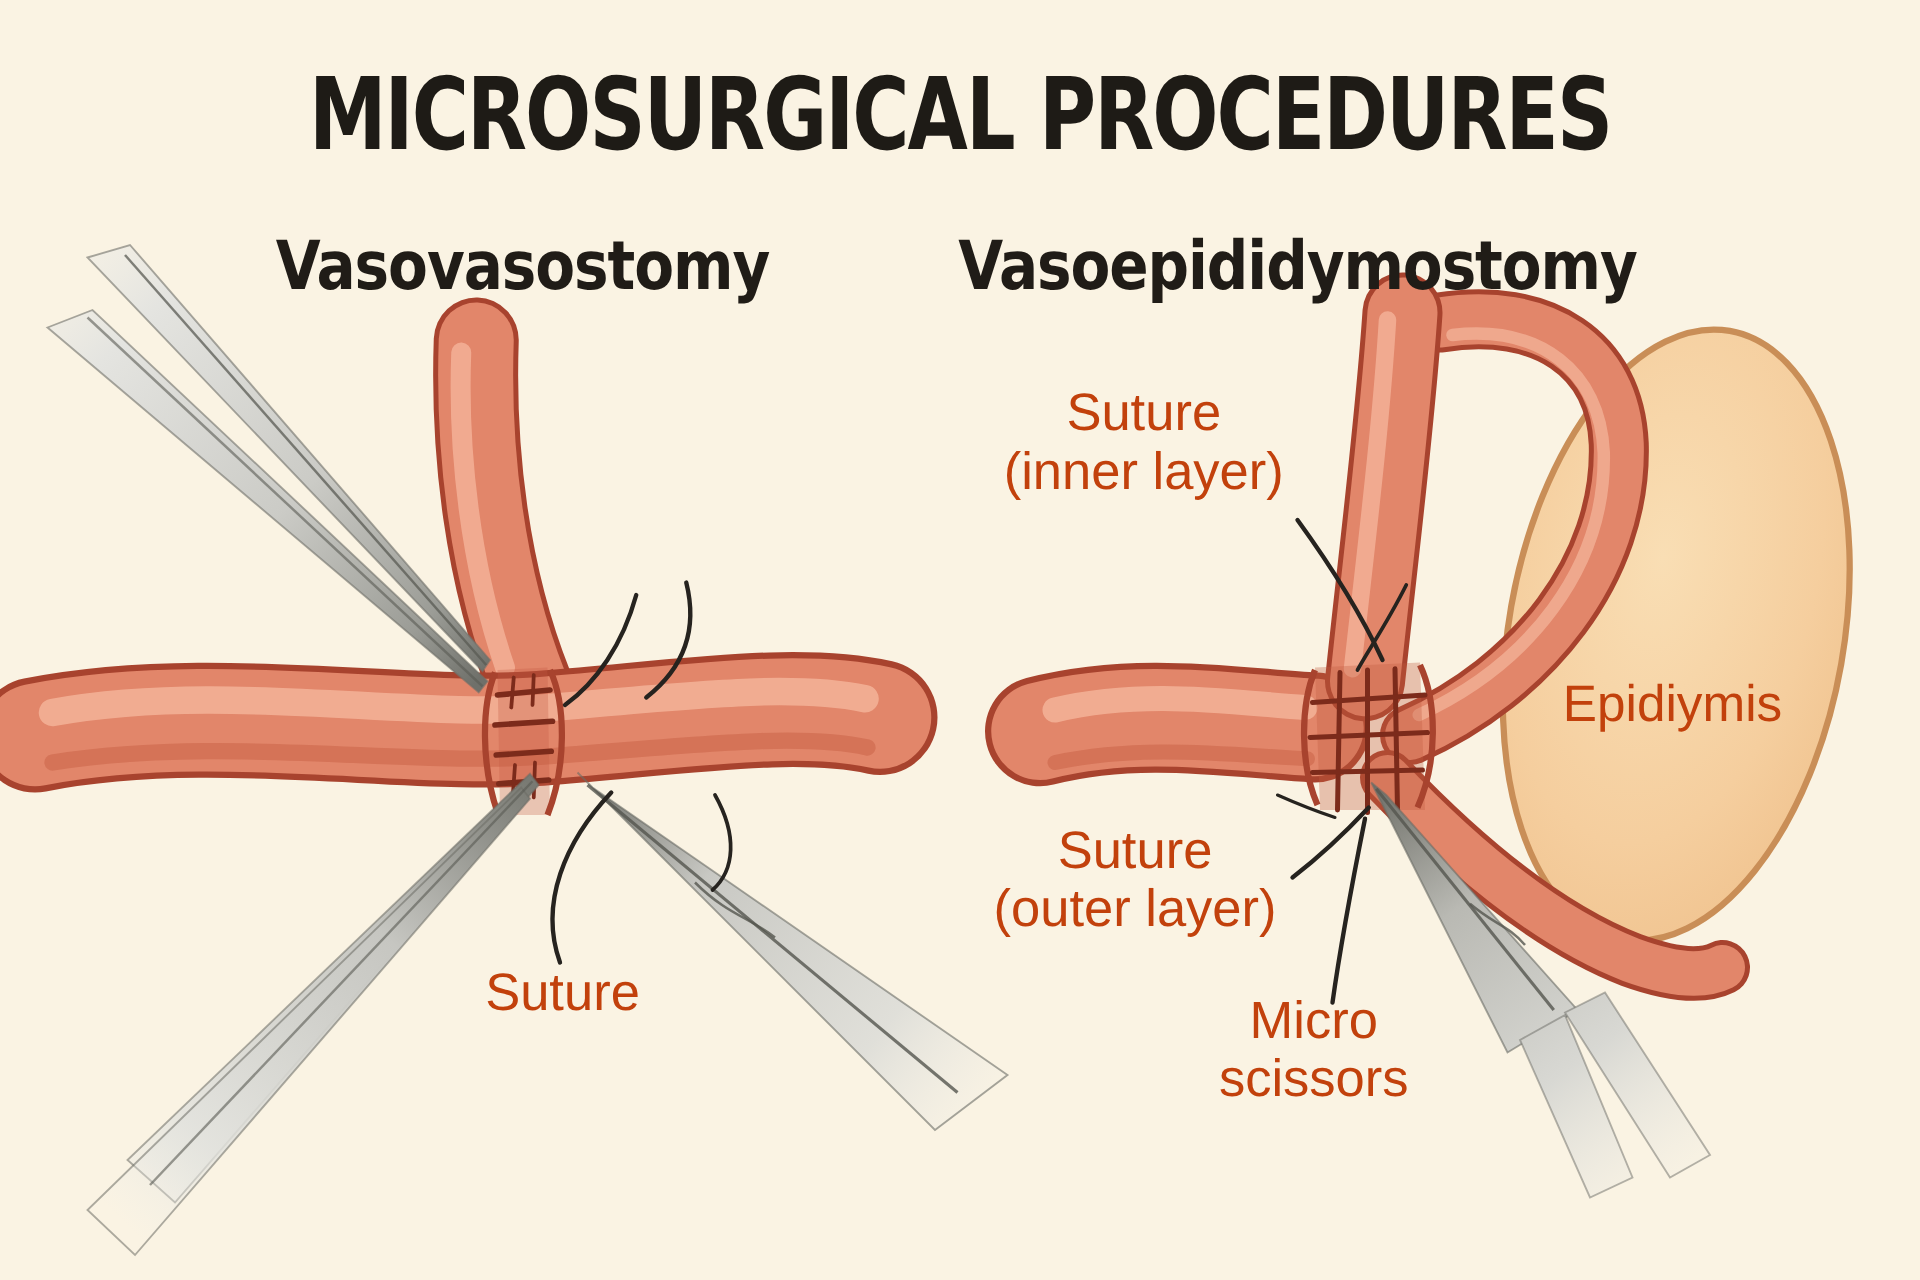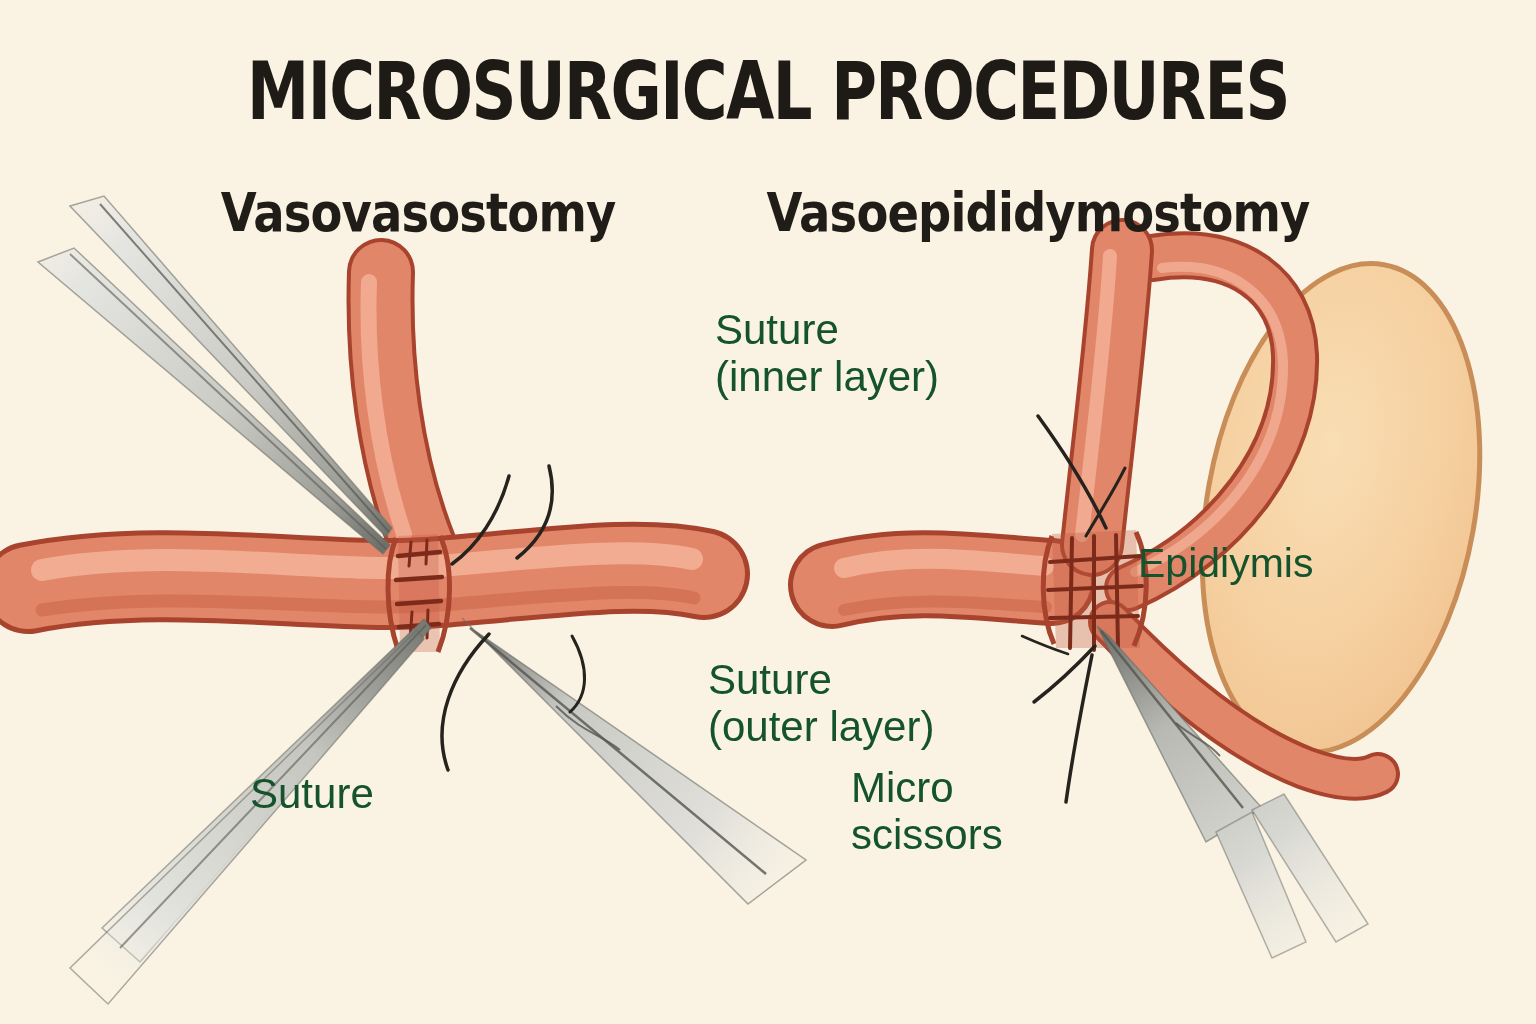--- a/index.html
+++ b/index.html
@@ -26,30 +26,30 @@
     font-family: "DejaVu Sans", sans-serif;
     font-weight: bold; font-size: 54px; line-height: 1.0;
     color: #201C17; letter-spacing: -1px;
     transform: scaleX(0.86); transform-origin: center;
   }
   .heading.left  { left: 68px; }
   .heading.right { left: 688px; }
 
   .label {
     position: absolute; width: 400px;
-    white-space: pre-line;
+    text-align: center; white-space: pre-line;
     font-family: "Liberation Sans", sans-serif;
-    font-size: 42px; line-height: 1.13; color: #14532d;
+    font-size: 42px; line-height: 1.13; color: #c2410c;
   }
   .label.vas-deferens   { left: 373px;  top: 363px; }
   .label.suture-left    { left: 250px;  top: 770px; }
   .label.suture-inner   { left: 715px;  top: 306px; }
   .label.suture-outer   { left: 708px;  top: 656px; }
   .label.epidiymis      { left: 1138px; top: 540px; font-size: 41px; }
-  .label.micro-scissors { left: 851px;  top: 764px; }
+  .label.micro-scissors { left: 851px;  top: 792px; }
 </style>
 </head>
 <body>
 
 <div class="canvas">
 
   <svg class="art" width="1536" height="1024" viewBox="0 0 1536 1024">
     <defs>
       <linearGradient id="gUL" gradientUnits="userSpaceOnUse" x1="70" y1="210" x2="392" y2="535">
         <stop offset="0" stop-color="#E9E9E5" stop-opacity="0.45"></stop>

